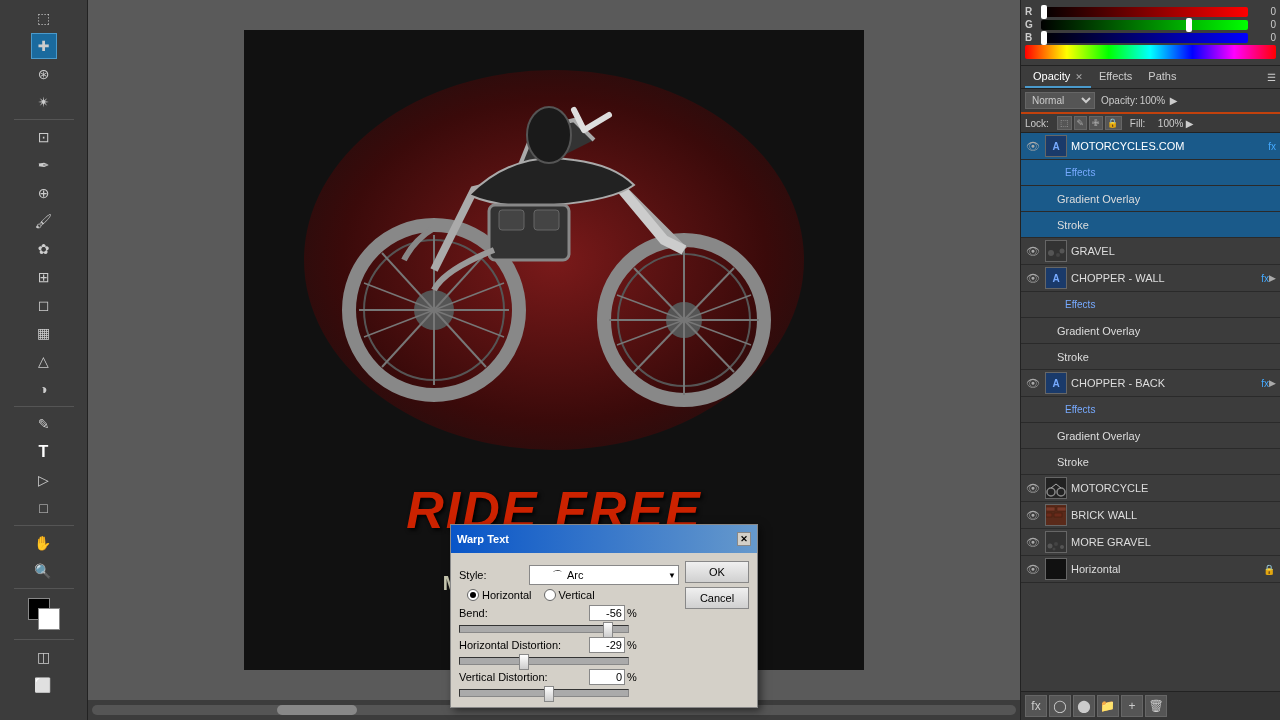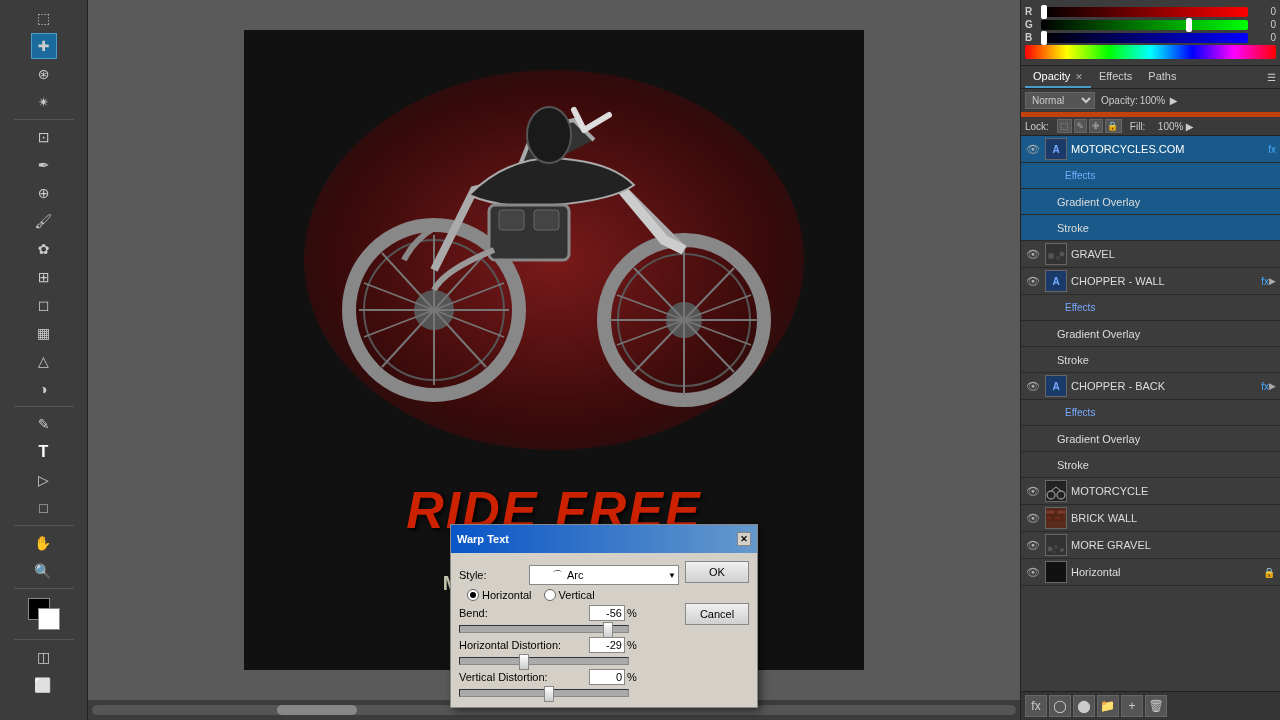--- a/index.html
+++ b/index.html
@@ -223,21 +223,21 @@
       gap: 4px;
     }
 
     
     #layers-controls {
       background: #3a3a3a;
       padding: 3px 4px;
       display: flex;
       align-items: center;
       gap: 2px;
-      border-bottom: 5px solid #c2410c;
+      border-bottom: 2px solid #c2410c;
       flex-wrap: wrap;
     }
     .layers-mode-select {
       background: #555;
       border: 1px solid #666;
       color: #ccc;
       font-size: 10px;
       padding: 1px 2px;
       width: 70px;
     }
@@ -361,21 +361,21 @@
       display: flex; align-items: center; justify-content: center;
       font-size: 9px; color: #000;
       cursor: pointer;
     }
     #warp-body {
       padding: 8px;
       display: flex;
       gap: 6px;
     }
     #warp-left { flex: 1; }
-    #warp-right { display: flex; flex-direction: column; gap: 20px; }
+    #warp-right { display: flex; flex-direction: column; gap: 4px; }
     .warp-row {
       display: flex;
       align-items: center;
       margin: 4px 0;
     }
     .warp-label {
       font-size: 11px;
       color: #000;
       width: 70px;
     }

